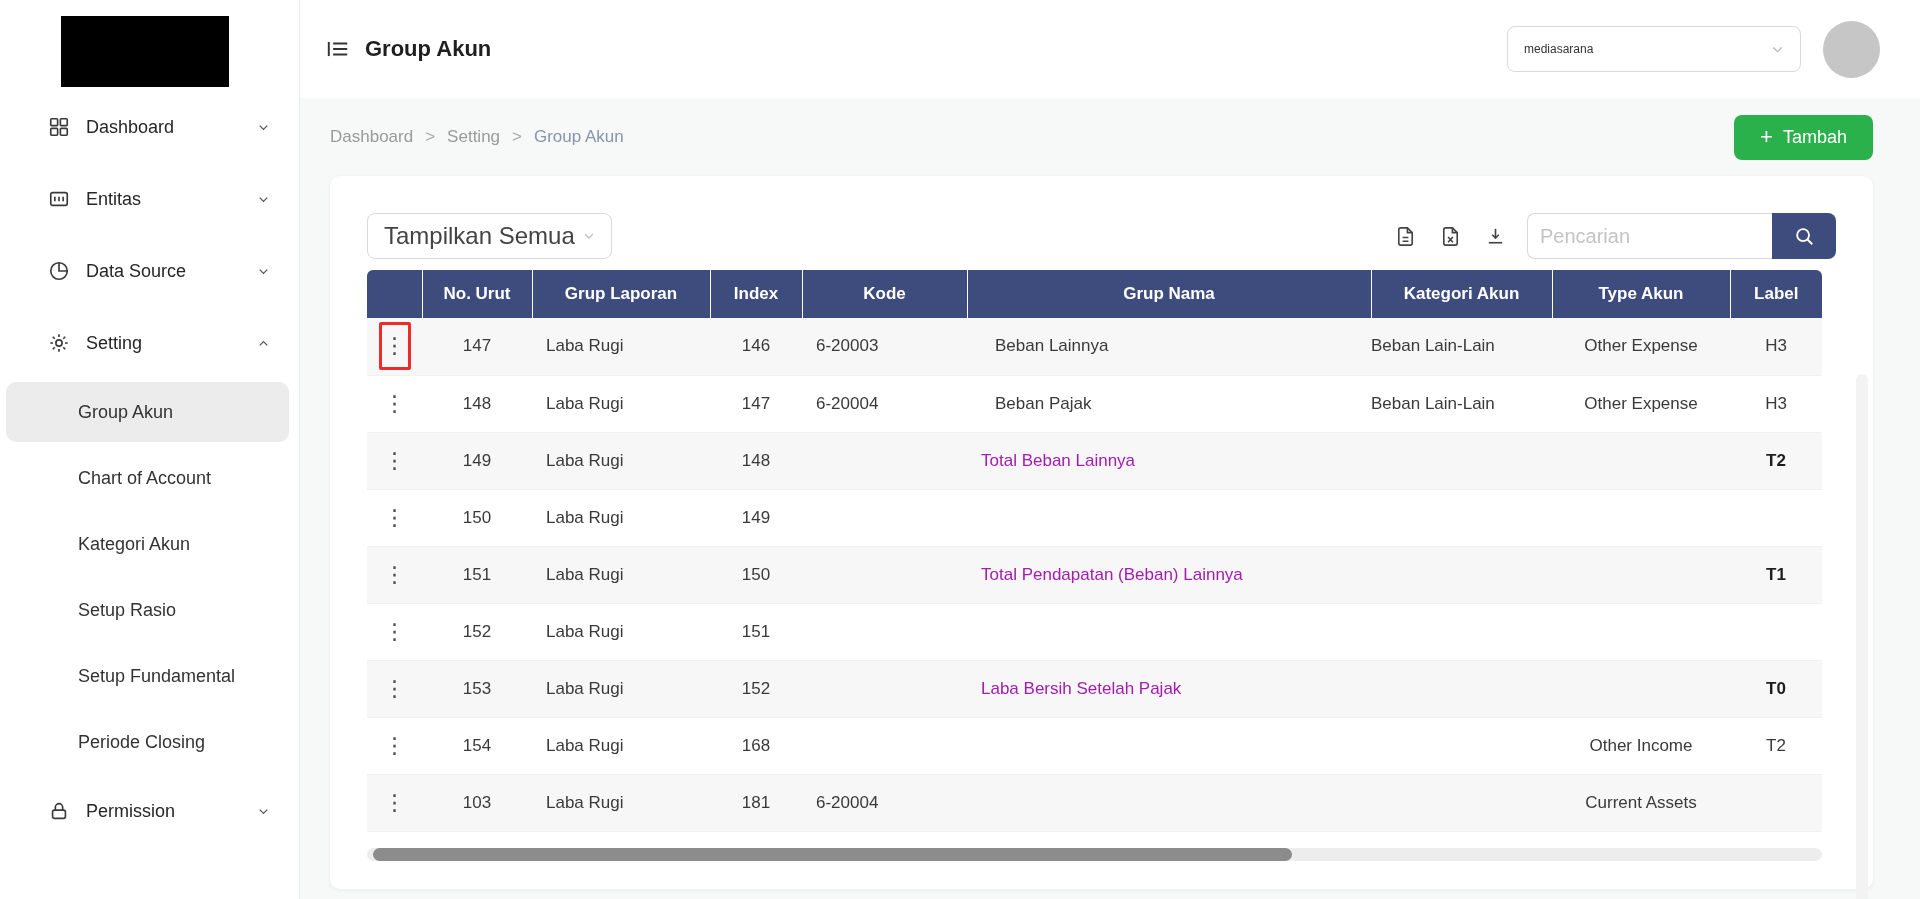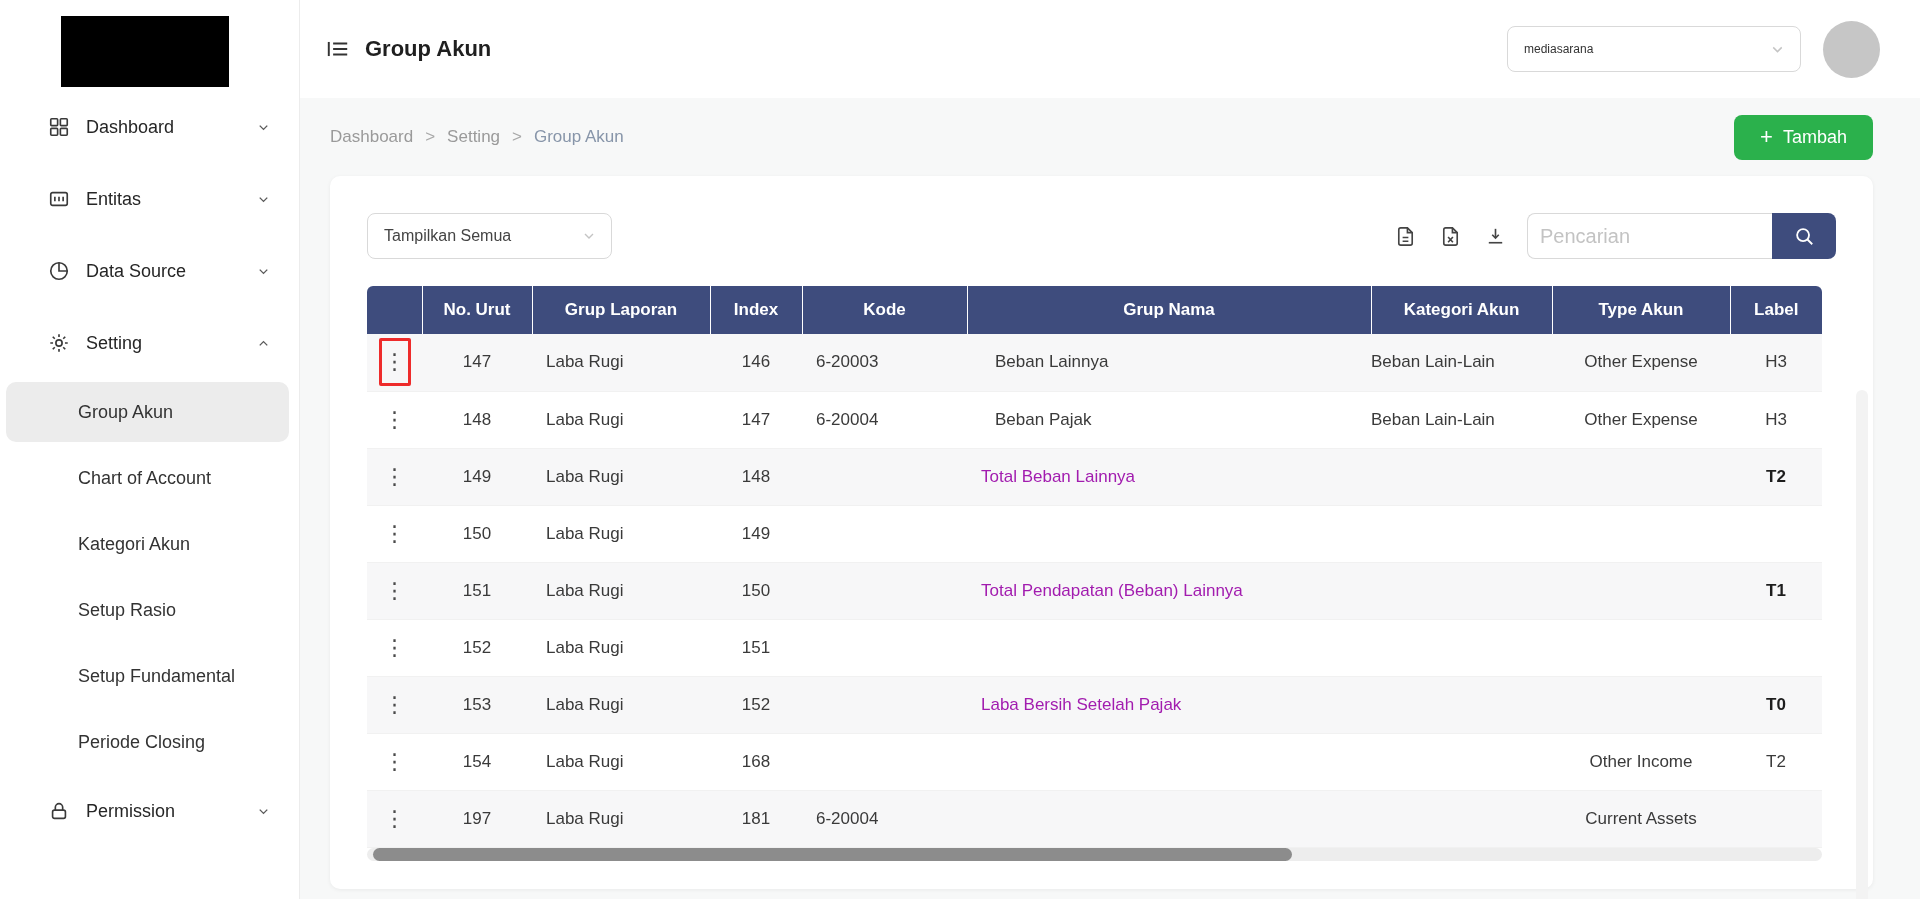--- a/index.html
+++ b/index.html
@@ -39,32 +39,32 @@
   .breadcrumb{display:flex;align-items:center;font-size:17px;color:#9a9a9a}
   .breadcrumb .sep{margin:0 12px;color:#a8a8a8}
   .breadcrumb .crumb{cursor:pointer}
   .breadcrumb .crumb.current{color:#8795a9;cursor:default}
   .add-btn{height:45px;background:var(--accent-green);color:#fff;border:none;border-radius:8px;font-size:18px;font-family:"Liberation Sans",sans-serif;display:flex;align-items:center;padding:0 26px;cursor:pointer}
   .add-btn .plus{font-size:22px;margin-right:10px;font-weight:400;line-height:1}
 
   
   .card{position:relative;margin:0 47px 0 30px;height:713px;background:#fff;border-radius:10px;box-shadow:0 1px 4px rgba(0,0,0,.06);padding:37px 37px 0 37px}
   .card-toolbar{display:flex;align-items:center;height:46px}
-  .filter-select{width:245px;height:46px;border:1px solid #d9d9d9;border-radius:8px;background:#fff;display:flex;align-items:center;justify-content:space-between;padding:0 14px 0 16px;font-size:16px;color:#444;cursor:pointer}
+  .filter-select{width:245px;height:46px;border:1px solid #d9d9d9;border-radius:8px;background:#fff;display:flex;align-items:center;justify-content:space-between;padding:0 14px 0 16px;font-size:24px;color:#444;cursor:pointer}
   .filter-select .chev{width:16px;height:16px;color:#c4c4c4}
   .tool-icons{margin-left:auto;display:flex;align-items:center;gap:22px;color:#444;margin-right:20px}
   .tool-icon{width:23px;height:23px;cursor:pointer;color:#444}
   .search-group{display:flex;align-items:center}
   .search-input{width:245px;height:46px;border:1px solid #d9d9d9;border-right:none;border-radius:8px 0 0 8px;padding:0 12px;font-size:20px;color:#000000;outline:none;font-family:"Liberation Sans",sans-serif}
   .search-input::placeholder{color:#c3c3c3}
   .search-btn{width:64px;height:46px;background:var(--search-button-bg);border:none;border-radius:0 8px 8px 0;display:flex;align-items:center;justify-content:center;cursor:pointer}
   .search-btn svg{width:22px;height:22px;color:#fff}
 
   
-  .table-wrap{margin-top:27px;position:relative}
+  .table-wrap{margin-top:11px;position:relative}
   table{border-collapse:collapse;table-layout:fixed;width:1455px}
   thead th{background:var(--table-header-bg);color:#fff;height:48px;font-size:17px;font-weight:700;text-align:center;position:relative}
   thead th:not(:last-child){border-right:1px solid rgba(255,255,255,.8)}
   thead th:first-child{border-top-left-radius:6px}
   thead th:last-child{border-top-right-radius:6px}
   tbody td{height:57px;font-size:17px;color:#3a3a3a;border-bottom:1px solid #f1f1f1;white-space:nowrap;overflow:hidden}
   tbody tr:nth-child(odd){background:#f7f7f8}
   tbody tr:nth-child(even){background:#fff}
   .c-action{text-align:center}
   .c-no{text-align:center}
@@ -427,21 +427,21 @@
     <td class="c-kategori"></td>
     <td class="c-type">Other Income</td>
     <td class="c-label">T2</td>
   </tr>
               <tr>
     <td class="c-action">
       <span class="kebab-wrap">
         <span class="kebab">⋮</span>
       </span>
     </td>
-    <td class="c-no">197</td>
+    <td class="c-no">103</td>
     <td class="c-laporan">Laba Rugi</td>
     <td class="c-index">181</td>
     <td class="c-kode">6-20004</td>
     <td class="c-nama"></td>
     <td class="c-kategori"></td>
     <td class="c-type">Current Assets</td>
     <td class="c-label"></td>
   </tr>
             </tbody>
         </table>

